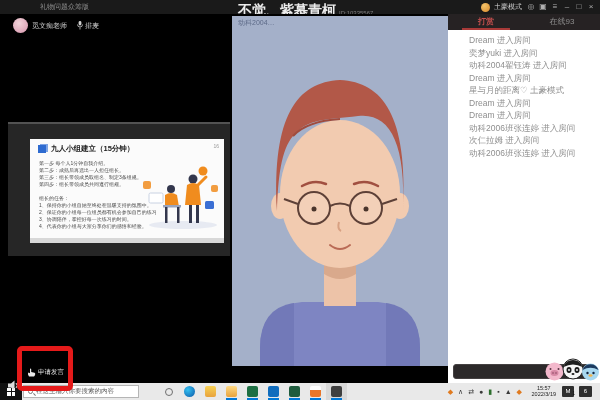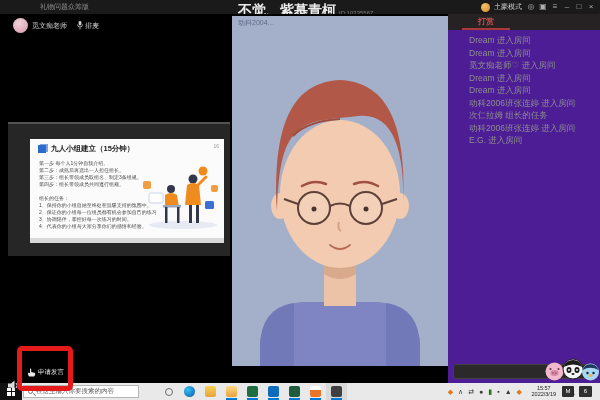--- a/index.html
+++ b/index.html
@@ -41,21 +41,21 @@
   .sline{font-size:5px;line-height:7px;color:#4a4a4a;min-height:7px;white-space:nowrap;overflow:hidden;}
   .slide-strip{position:absolute;left:0;bottom:0;width:100%;height:5px;background:#d8d8d8;}
   .slide-illu{position:absolute;right:3px;top:26px;}
 
   
   .stage{position:absolute;left:232px;top:14px;width:216px;height:369px;background:#000;}
   .stage-tile{position:absolute;left:0;top:2px;}
   .stage-label{position:absolute;left:6px;top:4px;font-size:7px;color:#5d6a88;z-index:5;}
 
   
-  .chat{position:absolute;left:448px;top:14px;width:152px;height:369px;background:#4c1d95;}
+  .chat{position:absolute;left:448px;top:14px;width:152px;height:369px;background:#ffffff;}
   .tabs{position:absolute;left:0;top:0;width:152px;height:16px;background:#262223;display:flex;}
   .tab{width:76px;text-align:center;font-size:8px;line-height:16px;position:relative;}
   .tab-reward{color:#c7504f;font-weight:bold;}
   .tab-reward .underline{position:absolute;left:14px;bottom:0;width:48px;height:2px;background:#a83a38;}
   .tab-online{color:#8d8d8d;}
   .messages{position:absolute;left:6px;top:20px;width:142px;height:326px;overflow:hidden;}
   .msg{font-size:8.5px;line-height:12.5px;white-space:nowrap;}
   .msg .mtext{color:#f2f2f2;font-weight:bold;}
   .msg.system .mtext{color:#8e8e8e;font-weight:normal;padding-left:15px;}
   .chat-input{position:absolute;left:5px;top:350px;width:141px;height:15px;background:#2c292a;border:1px solid #454142;border-radius:3px;}
@@ -230,58 +230,65 @@
       <path d="M98,229 Q108,237 118,229" fill="none" stroke="#b96a55" stroke-width="2" stroke-linecap="round"></path>
     </svg>
   </div>
 
   <div class="chat">
     <div class="tabs">
       <div class="tab tab-reward">
         <span>打赏</span>
         <span class="underline"></span>
       </div>
+      <div class="tab tab-online">
+        <span>在线93</span>
+      </div>
     </div>
     <div class="messages">
 
     <div class="msg system">
 
           <div class="mtext">Dream 进入房间</div>
         </div>
         <div class="msg system">
 
+          <div class="mtext">奕梦yuki 进入房间</div>
+        </div>
+        <div class="msg system">
+
+          <div class="mtext">动科2004翟钰涛 进入房间</div>
+        </div>
+        <div class="msg system">
+
           <div class="mtext">Dream 进入房间</div>
         </div>
         <div class="msg system">
 
-          <div class="mtext">觅文痴老师♡ 进入房间</div>
+          <div class="mtext">星与月的距离♡ 土豪模式</div>
         </div>
         <div class="msg system">
 
           <div class="mtext">Dream 进入房间</div>
         </div>
         <div class="msg system">
 
           <div class="mtext">Dream 进入房间</div>
         </div>
         <div class="msg system">
 
           <div class="mtext">动科2006班张连婷 进入房间</div>
         </div>
         <div class="msg system">
 
-          <div class="mtext">次仁拉姆 组长的任务</div>
+          <div class="mtext">次仁拉姆 进入房间</div>
         </div>
         <div class="msg system">
 
           <div class="mtext">动科2006班张连婷 进入房间</div>
-        </div>
-        <div class="msg system">
-
-          <div class="mtext">E.G. 进入房间</div>
         </div>
       </div>
     <div class="chat-input"></div>
   </div>
 
   <div class="stickers">
     <svg style="left:0;top:4px" width="19" height="19" viewBox="0 0 19 19">
       <circle cx="9.5" cy="9.5" r="9" fill="#f3b8cc"></circle>
       <ellipse cx="9.5" cy="11" rx="4" ry="3" fill="#d687a4"></ellipse>
       <circle cx="8" cy="11" r="0.8" fill="#8c4a63"></circle>

